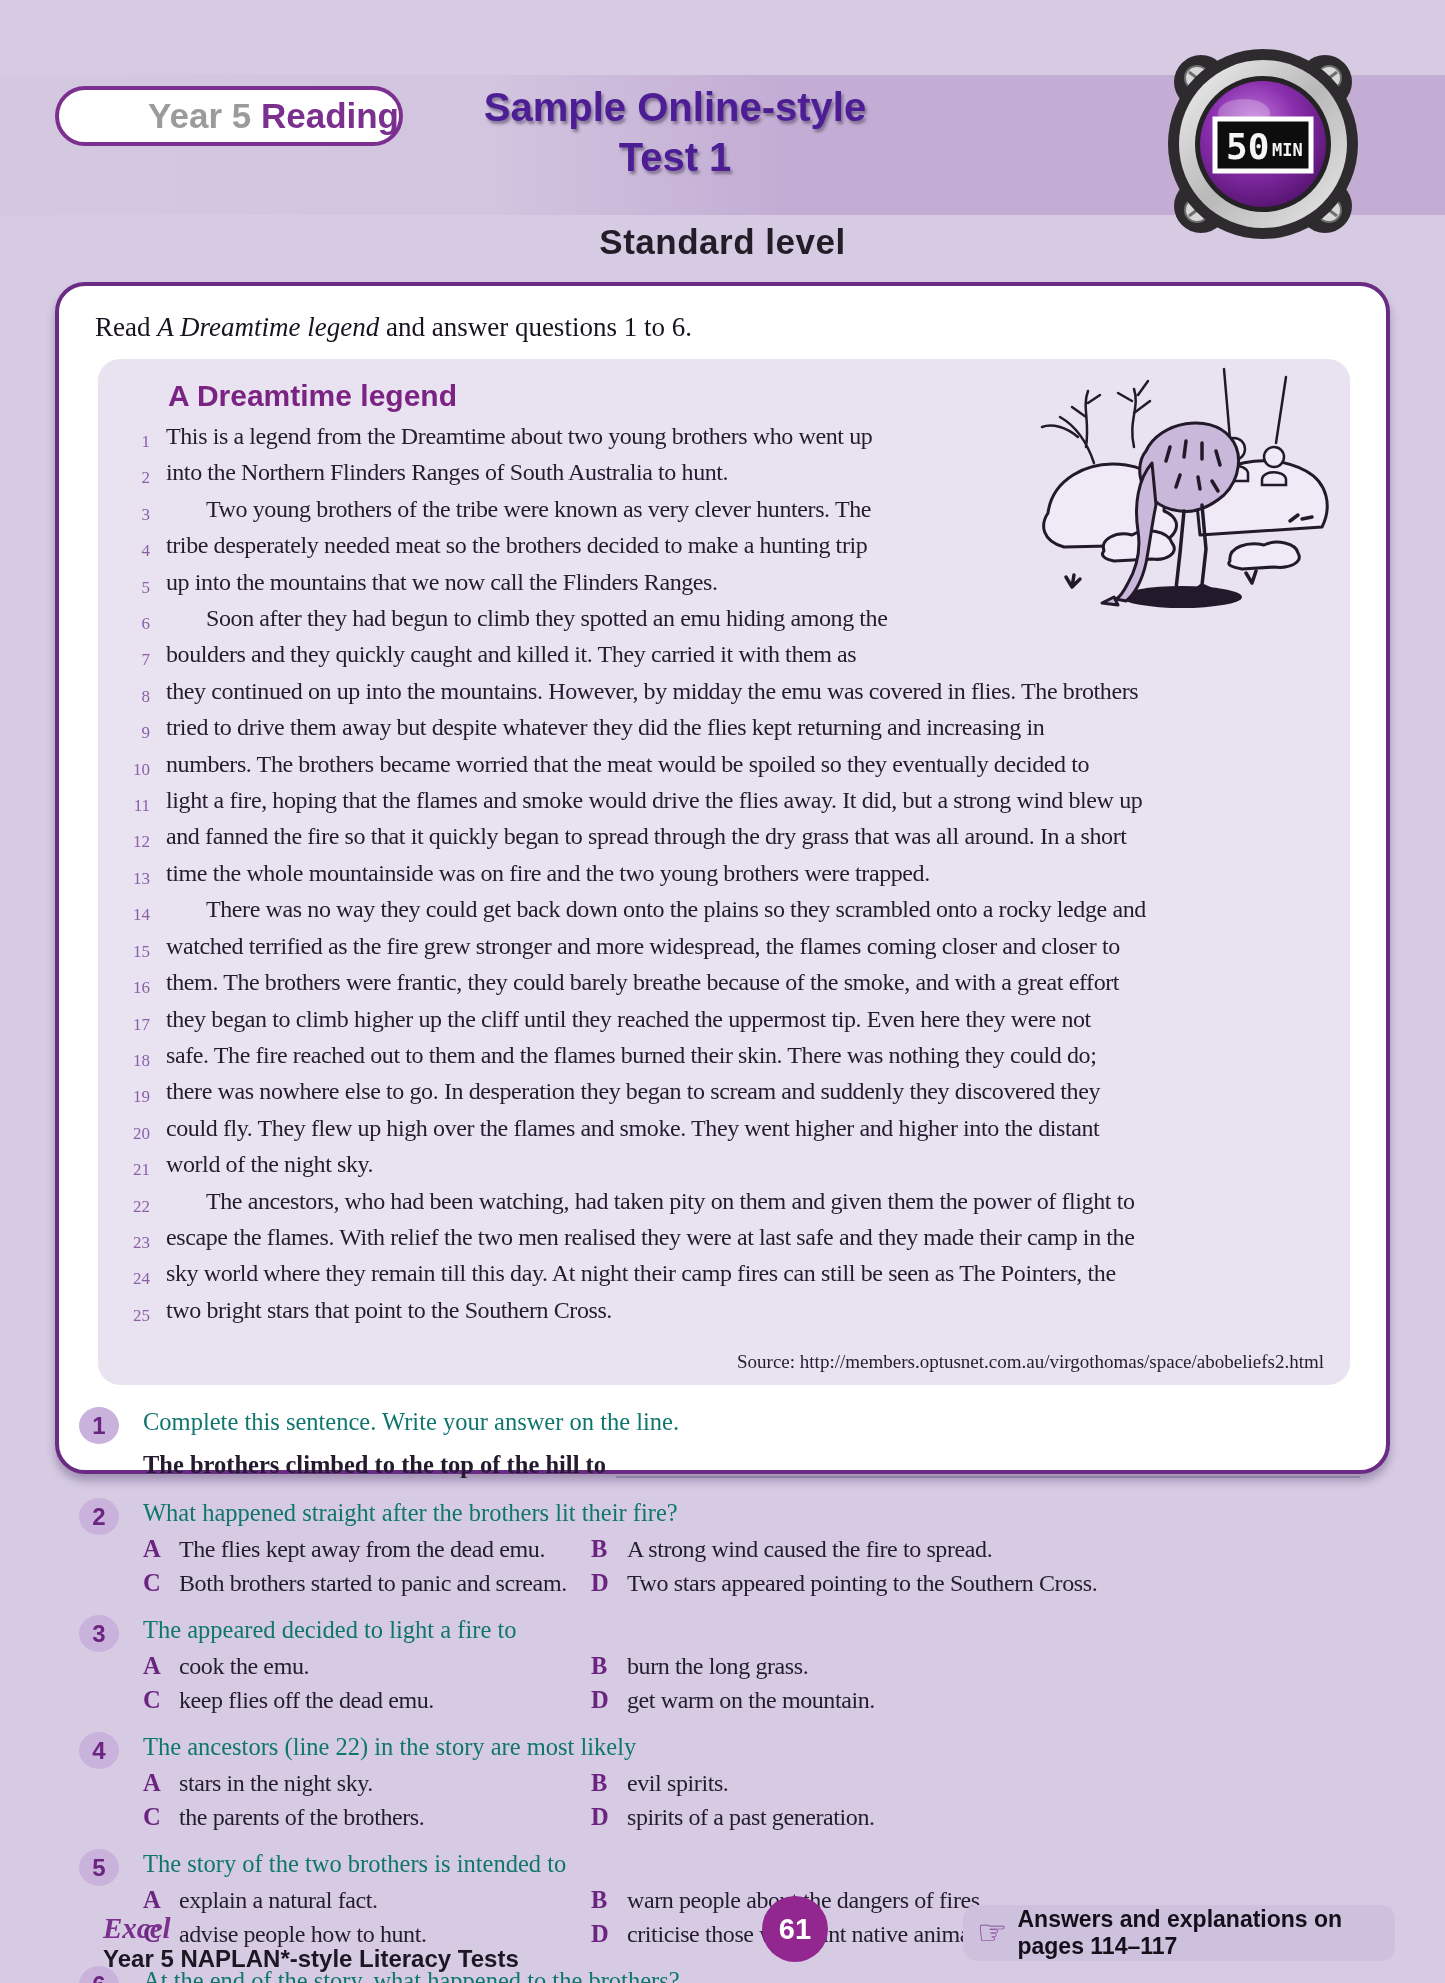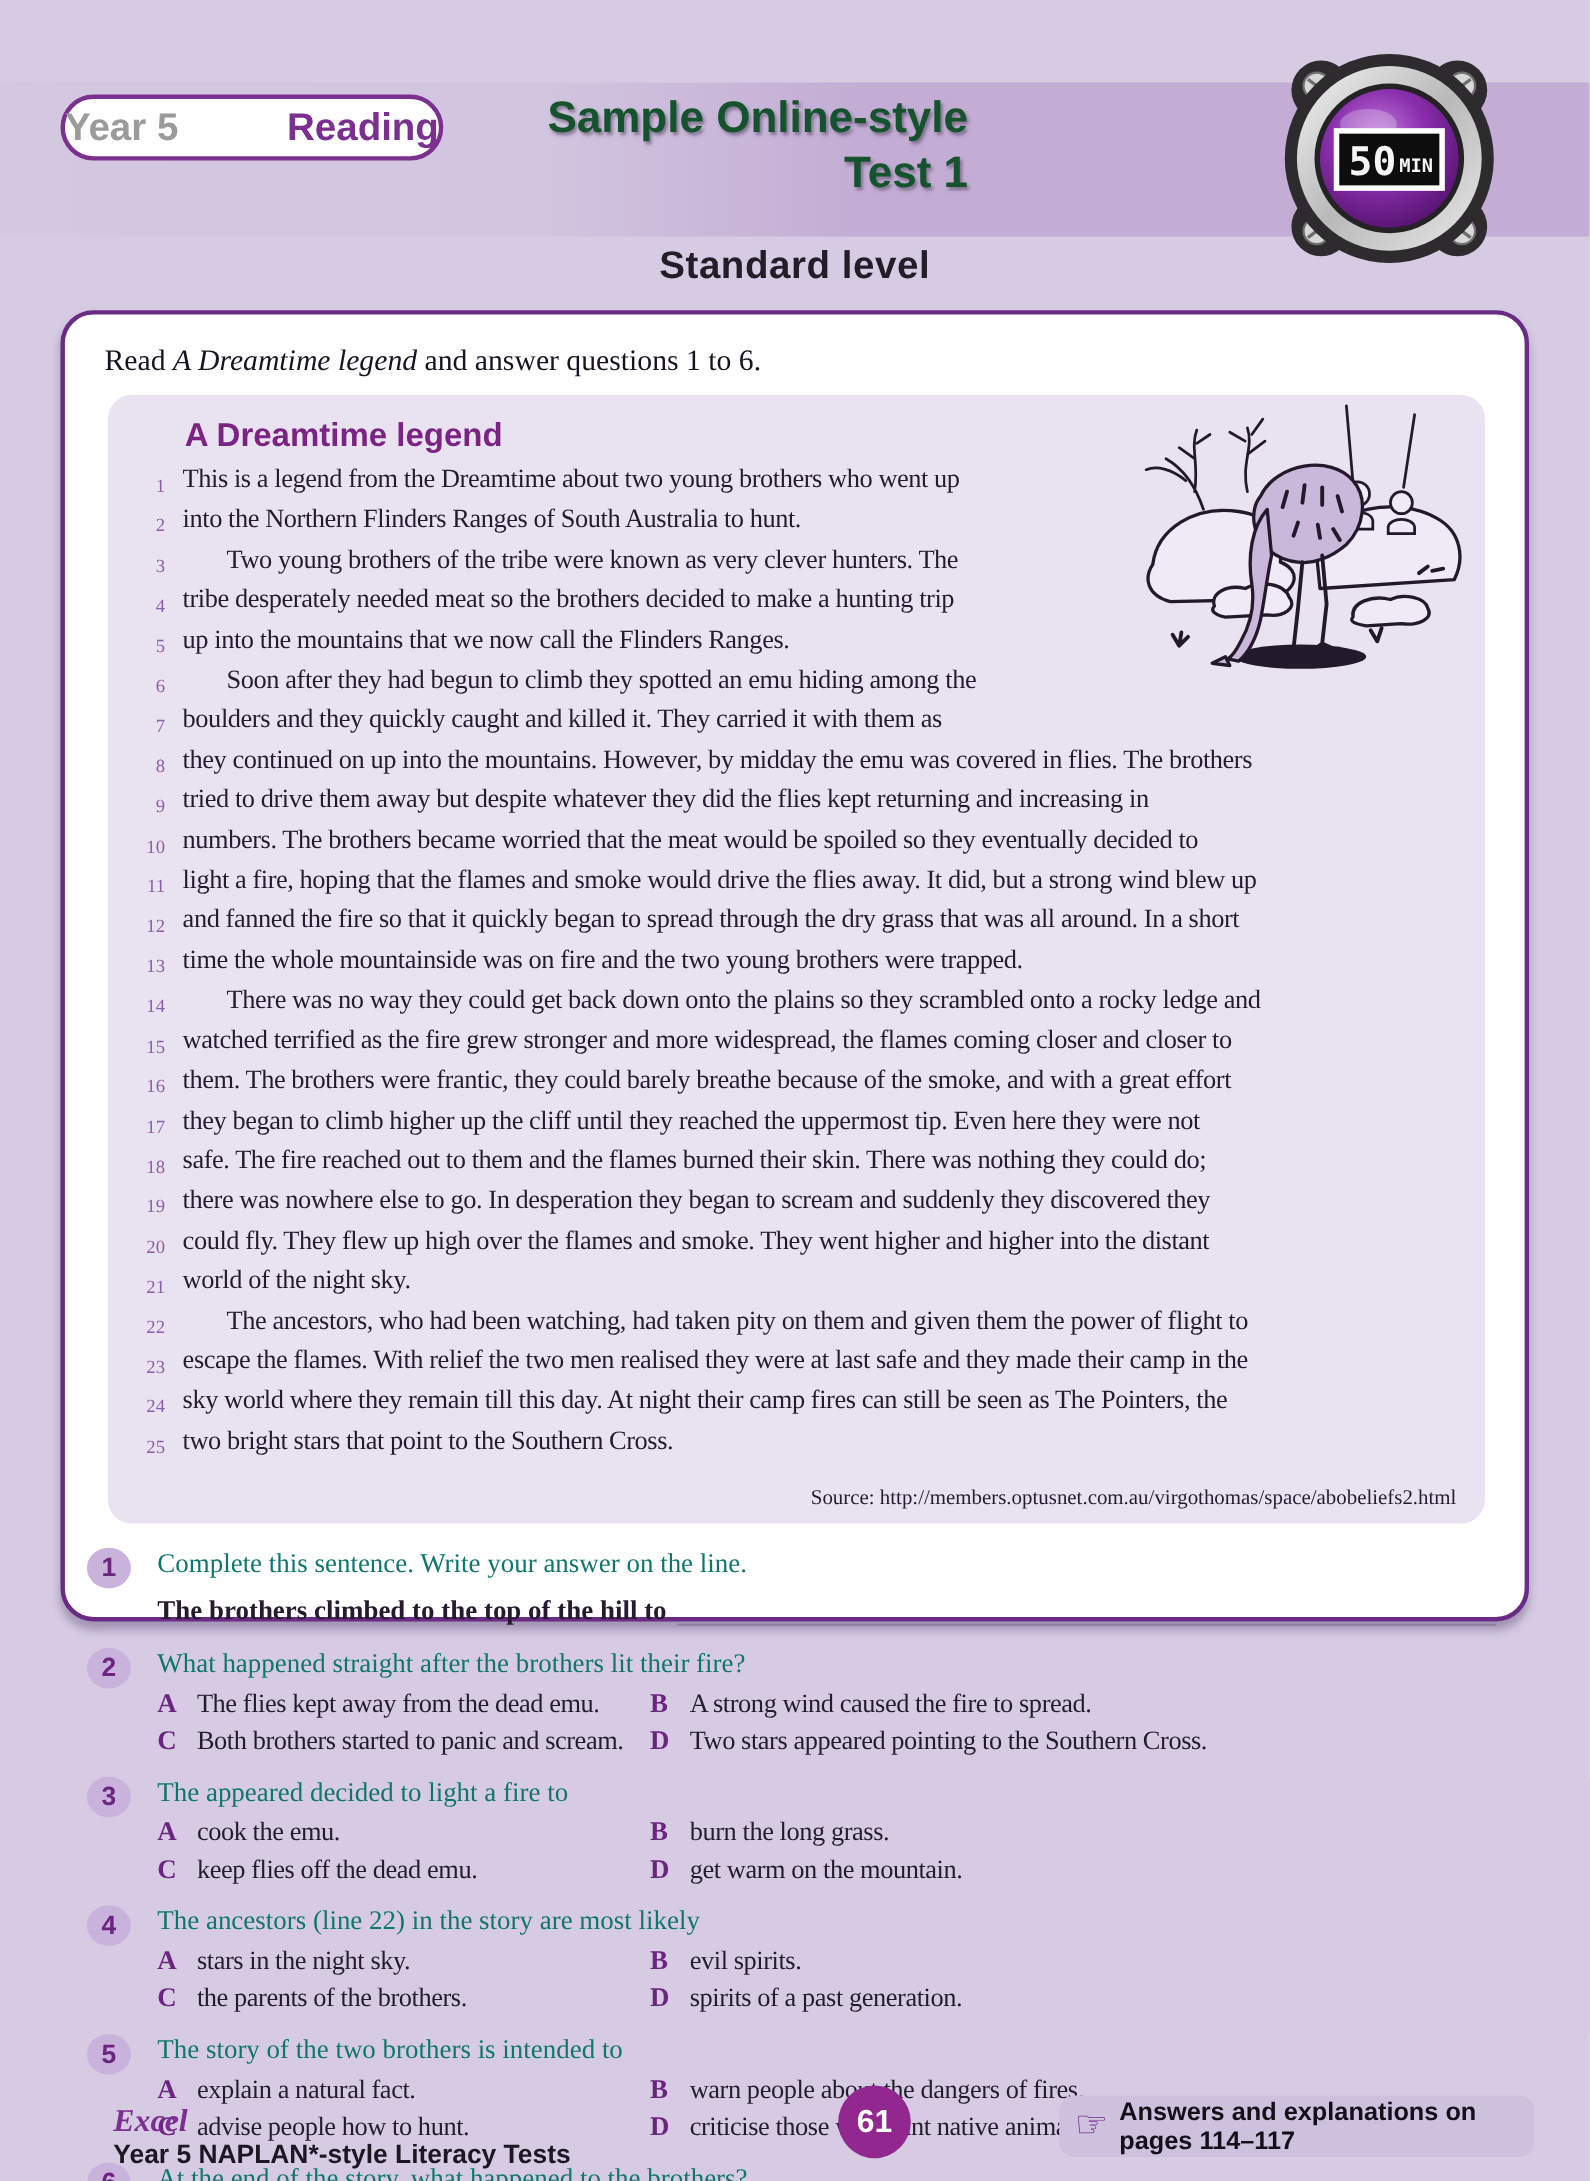--- a/index.html
+++ b/index.html
@@ -11,30 +11,30 @@
   }
 
   
   .header-band {
     position:absolute; left:0; top:75px; width:1445px; height:140px;
     background:linear-gradient(90deg,#d4c8e1 0%,#d2c5df 34%,#c3add4 54%,#c3add4 100%);
   }
   .badge-pill {
     position:absolute; left:55px; top:86px; width:348px; height:60px;
     background:#ffffff; border:4px solid #7b2f8e; border-radius:30px;
-    display:flex; align-items:center; justify-content:space-between;
+    display:flex; align-items:center; justify-content:flex-end;
     font-family:"Liberation Sans", sans-serif; font-weight:bold; font-size:35px;
     white-space:pre;
   }
   .badge-year { color:#9b9b9b; }
   .badge-subject { color:#7b2f8e; }
   .main-title {
-    position:absolute; left:470px; top:82px; width:410px; text-align:right;
+    position:absolute; left:470px; top:82px; width:410px; text-align:center;
     font-family:"Liberation Sans", sans-serif; font-weight:bold; font-size:40px;
-    color:#14532d; line-height:50px;
+    color:#4c1d95; line-height:50px;
     text-shadow:2px 3px 3px rgba(92,78,108,.65);
   }
   .standard-level {
     position:absolute; left:0; top:222px; width:1445px; text-align:center;
     font-family:"Liberation Sans", sans-serif; font-weight:bold; font-size:35px;
     color:#221d27; letter-spacing:.5px;
   }
   .stopwatch { position:absolute; left:1156px; top:36px; width:214px; height:216px; }
 
   

